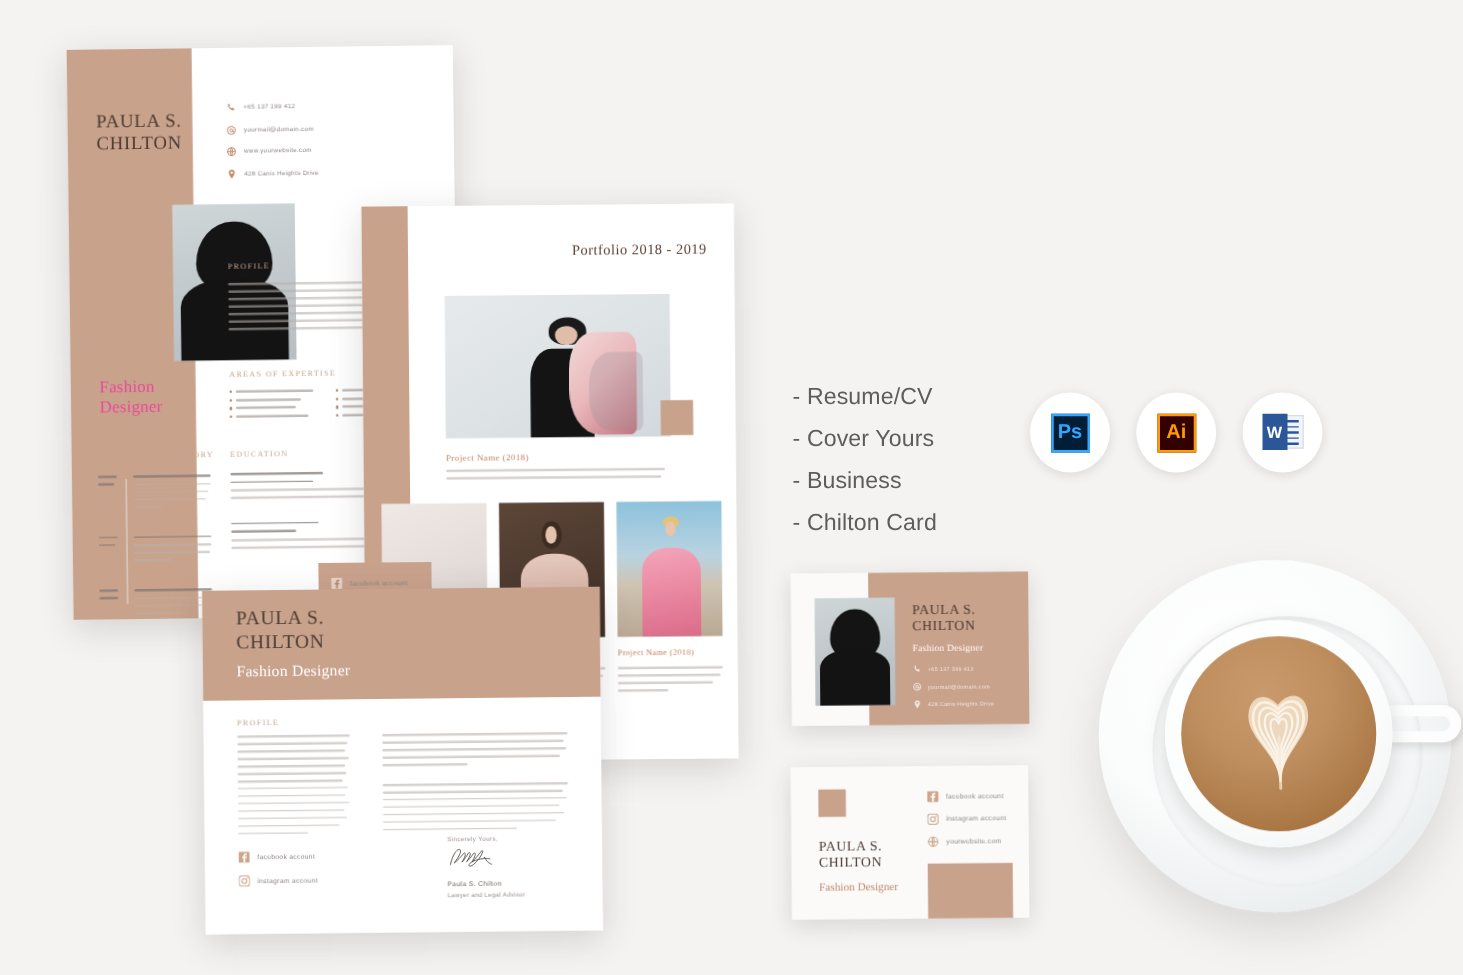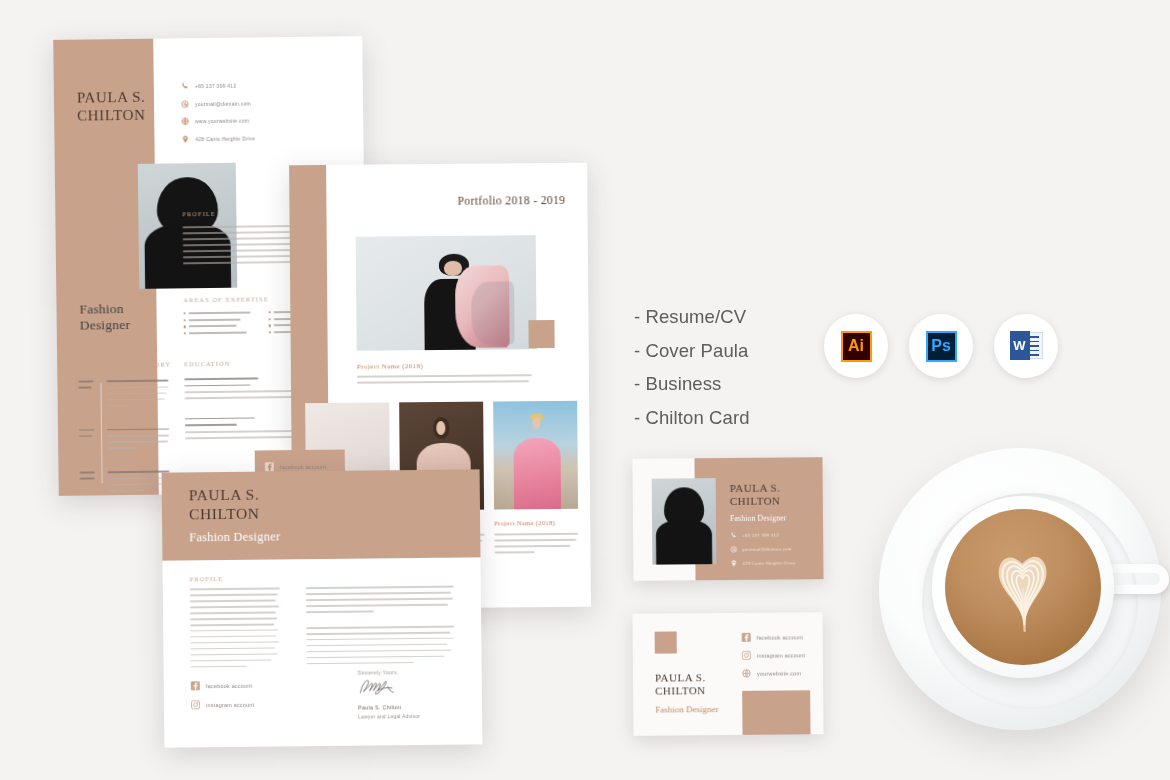--- a/index.html
+++ b/index.html
@@ -100,21 +100,21 @@
   #cv-name {
     position: absolute; left: 23px; top: 50px; color: #4b3b32;
     font-size: 15px; line-height: 1.18; letter-spacing: .6px; white-space: pre-line;
   }
   #cv-photo {
     position: absolute; left: 83px; top: 125px; width: 98px; height: 125px;
     background: linear-gradient(170deg,#cfd6d8 0%,#c3cbce 42%,#b7bfc3 100%);
     overflow: hidden;
   }
   #cv-role {
-    position: absolute; left: 23px; top: 262px; color: #404040;
+    position: absolute; left: 23px; top: 262px; color: #ec4899;
     font-size: 13.5px; line-height: 1.2; white-space: pre-line; letter-spacing: .2px;
   }
   .contact-row { display: flex; align-items: center; gap: 6px; margin-bottom: 9.5px; }
   .c-ico { width: 8px; height: 8px; flex: none; color: #c08a6a; }
   .c-ico svg { display: block; width: 8px; height: 8px; }
   .c-txt { font-size: 5px; color: #8d8580; letter-spacing: .25px; font-family: "Liberation Sans", sans-serif; }
 
   
   #pf-sheet { left: 291px; top: 164px; width: 298px; height: 444px; transform: rotate(-0.5deg); }
   #pf-band { position: absolute; left: 0; top: 0; width: 37px; height: 100%; }
@@ -661,31 +661,31 @@
         <span class="soc-txt">yourwebsite.com</span>
       </div>
     </div>
     <div class="tan" id="bc-back-block"></div>
   </div>
 
   <div class="promo">
 
     <div class="promo-list">
       <div class="promo-list-item">- Resume/CV</div>
-      <div class="promo-list-item">- Cover Paula</div>
+      <div class="promo-list-item">- Cover Yours</div>
       <div class="promo-list-item">- Business</div>
       <div class="promo-list-item">- Chilton Card</div>
     </div>
 
     <div class="badges">
       <div class="badge">
+        <span class="badge-sq badge-ps">Ps</span>
+      </div>
+      <div class="badge">
         <span class="badge-sq badge-ai">Ai</span>
-      </div>
-      <div class="badge">
-        <span class="badge-sq badge-ps">Ps</span>
       </div>
       <div class="badge">
         <span class="badge-wd-wrap">
           <span class="badge-wd-doc">
               <i></i>
               <i></i>
               <i></i>
               <i></i>
               <i></i>
             </span>

